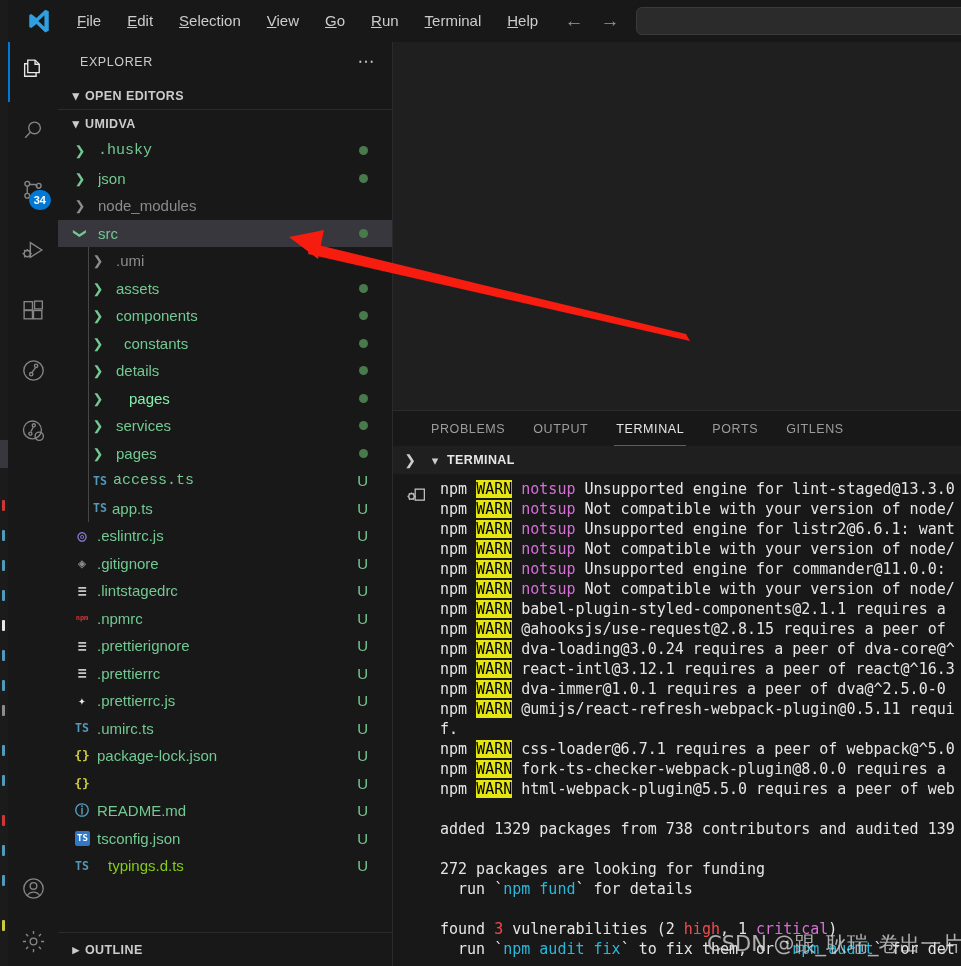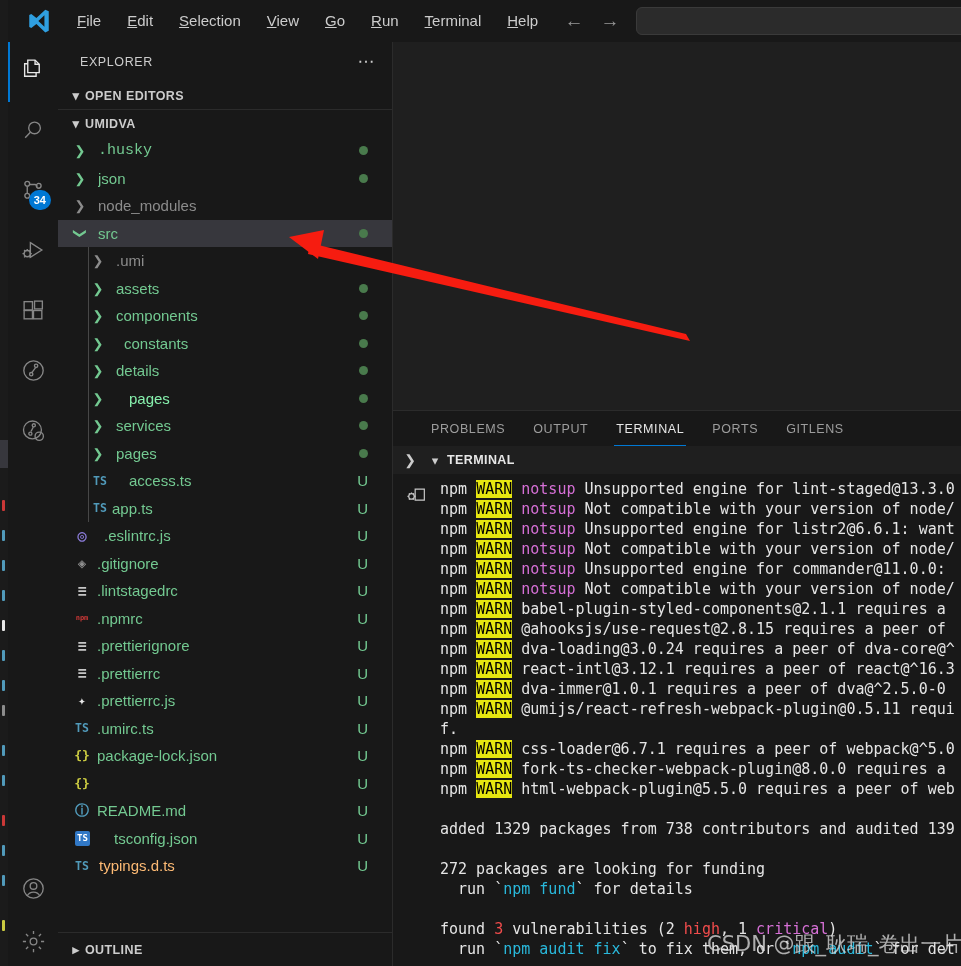--- a/index.html
+++ b/index.html
@@ -369,34 +369,34 @@
           <div style="width: 30px; flex: 0 0 auto;"></div>
           <span class="tw" style="transform: none; color: rgb(115, 201, 145);">❯</span>
           <span style="width: 5px; flex: 0 0 auto;"></span>
           <span class="label" style="color: rgb(115, 201, 145); margin-left: 3px;">pages</span>
           <span class="dot"></span>
         </div>
         <div class="row">
           <div class="guide" style="left: 30px;"></div>
           <div style="width: 30px; flex: 0 0 auto;"></div>
           <span class="ficon" style="color: rgb(81, 154, 186); font-size: 11.5px; font-family: &quot;DejaVu Sans Mono&quot;, monospace;">TS</span>
-          <span class="label" style="color: rgb(115, 201, 145); margin-left: 17px;">access.ts</span>
+          <span class="label" style="color: rgb(115, 201, 145); margin-left: 1px; font-family: Liberation Mono, monospace;">access.ts</span>
           <span class="badge-right" style="color: rgb(115, 201, 145);">U</span>
         </div>
         <div class="row">
           <div class="guide" style="left: 30px;"></div>
           <div style="width: 30px; flex: 0 0 auto;"></div>
           <span class="ficon" style="color: rgb(81, 154, 186); font-size: 11.5px; font-family: &quot;DejaVu Sans Mono&quot;, monospace;">TS</span>
           <span class="label" style="color: rgb(115, 201, 145); margin-left: 0;">app.ts</span>
           <span class="badge-right" style="color: rgb(115, 201, 145);">U</span>
         </div>
         <div class="row">
           <div style="width: 12px; flex: 0 0 auto;"></div>
           <span class="ficon" style="color: rgb(138, 123, 216); font-size: 16px; font-family: &quot;DejaVu Sans Mono&quot;, monospace;">◎</span>
-          <span class="label" style="color: rgb(115, 201, 145); margin-left: 10px;">.eslintrc.js</span>
+          <span class="label" style="color: rgb(115, 201, 145); margin-left: 3px;">.eslintrc.js</span>
           <span class="badge-right" style="color: rgb(115, 201, 145);">U</span>
         </div>
         <div class="row">
           <div style="width: 12px; flex: 0 0 auto;"></div>
           <span class="ficon" style="color: rgb(143, 143, 143); font-size: 14px; font-family: &quot;DejaVu Sans Mono&quot;, monospace;">◈</span>
           <span class="label" style="color: rgb(115, 201, 145); margin-left: 3px;">.gitignore</span>
           <span class="badge-right" style="color: rgb(115, 201, 145);">U</span>
         </div>
         <div class="row">
           <div style="width: 12px; flex: 0 0 auto;"></div>
@@ -447,27 +447,27 @@
         </div>
         <div class="row">
           <div style="width: 12px; flex: 0 0 auto;"></div>
           <span class="ficon" style="color: rgb(81, 154, 186); font-size: 14px; font-family: &quot;DejaVu Sans Mono&quot;, monospace;">ⓘ</span>
           <span class="label" style="color: rgb(115, 201, 145); margin-left: 3px;">README.md</span>
           <span class="badge-right" style="color: rgb(115, 201, 145);">U</span>
         </div>
         <div class="row">
           <div style="width: 12px; flex: 0 0 auto;"></div>
           <span class="ficon" style="color: rgb(255, 255, 255); font-size: 9px; font-family: &quot;DejaVu Sans Mono&quot;, monospace; background: rgb(49, 120, 198); width: 15px; height: 15px; border-radius: 2px; margin-left: 5px; margin-right: 4px;">TS</span>
-          <span class="label" style="color: rgb(115, 201, 145); margin-left: 20px;">tsconfig.json</span>
+          <span class="label" style="color: rgb(115, 201, 145); margin-left: 3px;">tsconfig.json</span>
           <span class="badge-right" style="color: rgb(115, 201, 145);">U</span>
         </div>
         <div class="row">
           <div style="width: 12px; flex: 0 0 auto;"></div>
           <span class="ficon" style="color: rgb(81, 154, 186); font-size: 11.5px; font-family: &quot;DejaVu Sans Mono&quot;, monospace;">TS</span>
-          <span class="label" style="color: #fdba74; margin-left: 5px;">typings.d.ts</span>
+          <span class="label" style="color: #84cc16; margin-left: 14px;">typings.d.ts</span>
           <span class="badge-right" style="color: rgb(115, 201, 145);">U</span>
         </div>
       </div>
 
     <div class="outline-foot">
       <div class="section-head" style="height:33px">
         <span class="tw">▸</span>
         <span>OUTLINE</span>
       </div>
     </div>

